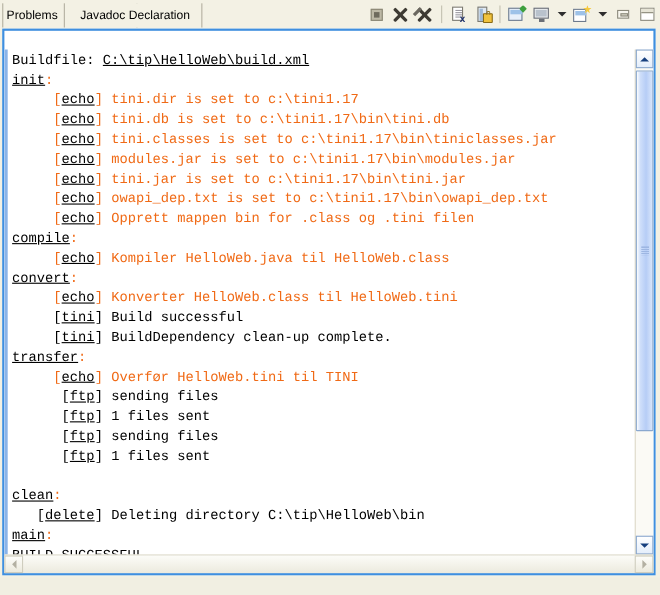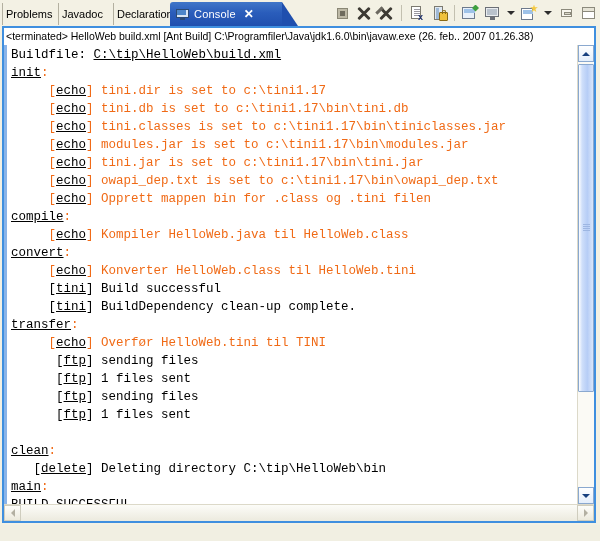--- a/index.html
+++ b/index.html
@@ -257,36 +257,27 @@
 </style>
 </head>
 <body>
 
 <div id="app">
 
   <div id="tabbar">
     <div class="tab first" style="left:2px;width:57px;">
       <span>Problems</span>
     </div>
-    <div class="tab" style="left:59px;width:55px;">
+    <div class="tab" style="left:70px;width:55px;">
       <span>Javadoc</span>
     </div>
     <div class="tab" style="left:114px;width:70px;">
       <span>Declaration</span>
     </div>
 
-    <div id="tab-console">
-      <span class="mon-icon">
-          <i></i>
-          <b></b>
-          <u></u>
-        </span>
-      <span class="console-tab-label">Console</span>
-      <span class="close-x">✕</span>
-    </div>
 
     <div id="toolbar">
       <div class="tb">
         <span class="ico-term">
             <i></i>
           </span>
       </div>
       <div class="tb">
         <span class="xmark">
             <i></i>
@@ -341,21 +332,20 @@
         <span class="ico-min"></span>
       </div>
       <div class="tb">
         <span class="ico-max"></span>
       </div>
     </div>
   </div>
 
   <div id="console-wrap">
 
-    <div id="status-line">&lt;terminated&gt; HelloWeb build.xml [Ant Build] C:\Programfiler\Java\jdk1.6.0\bin\javaw.exe (26. feb.. 2007 01.26.38)</div>
 
     <div id="console-body">
       <div id="log"><div class="ln"><span class="blue">Buildfile: </span><span class="blue ul">C:\tip\HelloWeb\build.xml</span></div><div class="ln"><span class="blue ul">init</span><span class="orange">:</span></div><div class="ln"><span class="orange">     [</span><span class="blue ul">echo</span><span class="orange">] tini.dir is set to c:\tini1.17</span></div><div class="ln"><span class="orange">     [</span><span class="blue ul">echo</span><span class="orange">] tini.db is set to c:\tini1.17\bin\tini.db</span></div><div class="ln"><span class="orange">     [</span><span class="blue ul">echo</span><span class="orange">] tini.classes is set to c:\tini1.17\bin\tiniclasses.jar</span></div><div class="ln"><span class="orange">     [</span><span class="blue ul">echo</span><span class="orange">] modules.jar is set to c:\tini1.17\bin\modules.jar</span></div><div class="ln"><span class="orange">     [</span><span class="blue ul">echo</span><span class="orange">] tini.jar is set to c:\tini1.17\bin\tini.jar</span></div><div class="ln"><span class="orange">     [</span><span class="blue ul">echo</span><span class="orange">] owapi_dep.txt is set to c:\tini1.17\bin\owapi_dep.txt</span></div><div class="ln"><span class="orange">     [</span><span class="blue ul">echo</span><span class="orange">] Opprett mappen bin for .class og .tini filen</span></div><div class="ln"><span class="blue ul">compile</span><span class="orange">:</span></div><div class="ln"><span class="orange">     [</span><span class="blue ul">echo</span><span class="orange">] Kompiler HelloWeb.java til HelloWeb.class</span></div><div class="ln"><span class="blue ul">convert</span><span class="orange">:</span></div><div class="ln"><span class="orange">     [</span><span class="blue ul">echo</span><span class="orange">] Konverter HelloWeb.class til HelloWeb.tini</span></div><div class="ln"><span class="blue">     [</span><span class="blue ul">tini</span><span class="blue">] Build successful</span></div><div class="ln"><span class="blue">     [</span><span class="blue ul">tini</span><span class="blue">] BuildDependency clean-up complete.</span></div><div class="ln"><span class="blue ul">transfer</span><span class="orange">:</span></div><div class="ln"><span class="orange">     [</span><span class="blue ul">echo</span><span class="orange">] Overfør HelloWeb.tini til TINI</span></div><div class="ln"><span class="blue">      [</span><span class="blue ul">ftp</span><span class="blue">] sending files</span></div><div class="ln"><span class="blue">      [</span><span class="blue ul">ftp</span><span class="blue">] 1 files sent</span></div><div class="ln"><span class="blue">      [</span><span class="blue ul">ftp</span><span class="blue">] sending files</span></div><div class="ln"><span class="blue">      [</span><span class="blue ul">ftp</span><span class="blue">] 1 files sent</span></div><div class="ln">&nbsp;</div><div class="ln"><span class="blue ul">clean</span><span class="orange">:</span></div><div class="ln"><span class="blue">   [</span><span class="blue ul">delete</span><span class="blue">] Deleting directory C:\tip\HelloWeb\bin</span></div><div class="ln"><span class="blue ul">main</span><span class="orange">:</span></div><div class="ln"><span class="blue">BUILD SUCCESSFUL</span></div></div>
     </div>
 
     <div id="vscroll">
       <div class="vbtn" id="vup">
         <span class="chev up"></span>
       </div>
       <div id="vthumb">

